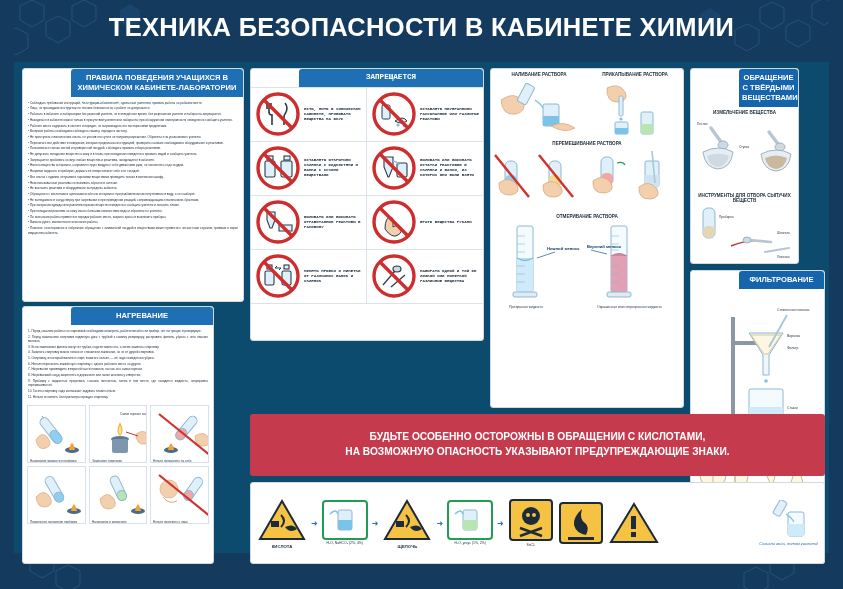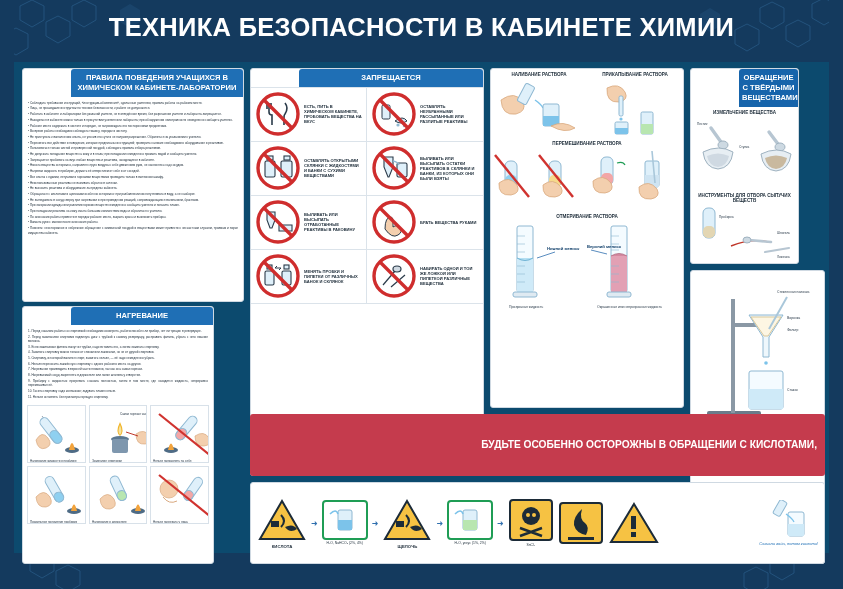--- a/index.html
+++ b/index.html
@@ -87,22 +87,22 @@
   }
   .heat-cell {
     background: #fff;
     border: 1px solid #d8e1e9;
     height: 58px;
     position: relative;
     overflow: hidden;
   }
 
   
-  #forbid-panel { left: 250px; top: 68px; width: 234px; height: 408px;
-    border: 1px solid #cfd9e2; }
+  #forbid-panel { left: 250px; top: 68px; width: 234px; height: 273px;
+    border: 1px solid #cfd9e2; font-family: Liberation Mono, monospace; }
   #forbid-panel .panel-head { background: #1f6fb5; }
   .forbid-grid {
     display: grid; grid-template-columns: 1fr 1fr;
     border-top: 1px solid #dbe3ea;
   }
   .forbid-cell {
     border-right: 1px solid #dbe3ea;
     border-bottom: 1px solid #dbe3ea;
     height: 54px;
     display: flex; align-items: center; gap: 3px;
@@ -114,21 +114,21 @@
     line-height: 1.25; text-transform: uppercase;
   }
   .sign-wrap { flex: 0 0 auto; }
 
   
   #warn-strip {
     position: absolute; left: 250px; top: 414px; width: 575px; height: 62px;
     background: #c53b4d;
     border-radius: 3px;
     color: #fff;
-    display: flex; align-items: center; justify-content: flex-end;
+    display: flex; align-items: center; justify-content: center;
     text-align: center;
     padding: 0 8px;
   }
   #warn-strip .t {
     font-size: 10.2px; font-weight: bold; line-height: 1.45;
     text-transform: uppercase;
   }
   
   #hazard-row {
     position: absolute; left: 250px; top: 482px; width: 575px; height: 82px;
@@ -590,20 +590,21 @@
         <path d="M58 36 l22 2" stroke="#b7c6d2" stroke-width="2.6" stroke-linecap="round"></path>
         <ellipse cx="56" cy="36" rx="4" ry="3" fill="#cdd9e2" stroke="#9fb2c0"></ellipse>
         <text x="86" y="30" font-size="3.2" fill="#2b3b4a">Шпатель</text>
         <path d="M74 48 l24 -4" stroke="#b7c6d2" stroke-width="2.2" stroke-linecap="round"></path>
         <text x="86" y="54" font-size="3.2" fill="#2b3b4a">Ложечка</text>
       </svg>
     </div>
   </div>
 
   <div class="panel" id="filter-panel">
+    <div class="panel-head solid">ФИЛЬТРОВАНИЕ</div>
     <div class="fig-box" style="height:168px">
       <svg width="133" height="168" viewBox="0 0 133 168">
 
         <rect x="16" y="140" width="54" height="6" rx="2" fill="#6b7b8a"></rect>
         <rect x="40" y="28" width="4" height="114" fill="#8a98a5"></rect>
         <rect x="44" y="52" width="28" height="4" fill="#8a98a5"></rect>
 
         <path d="M58 44 l34 0 l-14 22 l0 20 l-6 0 l0 -20z" fill="#eef7fc" stroke="#8fb8d2"></path>
         <path d="M60 46 l30 0 l-13 19 l-4 0z" fill="#fdf6e3" stroke="#d9c79a"></path>
 
@@ -628,20 +629,21 @@
         <path d="M70 6 a13 13 0 0 1 10 22 z" fill="#fdf6e3" stroke="#cbb98d"></path>
         <path d="M98 32 l8 -26 l8 26 z" fill="#fdf6e3" stroke="#cbb98d"></path>
         <text x="30" y="50" font-size="4" fill="#2b3b4a" font-weight="bold">Складывание фильтра</text>
       </svg>
     </div>
   </div>
 
   <div id="warn-strip">
     <div class="t">
       <div>БУДЬТЕ ОСОБЕННО ОСТОРОЖНЫ В ОБРАЩЕНИИ С КИСЛОТАМИ,</div>
+      <div>НА ВОЗМОЖНУЮ ОПАСНОСТЬ УКАЗЫВАЮТ ПРЕДУПРЕЖДАЮЩИЕ ЗНАКИ.</div>
     </div>
   </div>
 
   <div id="hazard-row">
 
     <div class="hz-item">
       <svg width="50" height="46" viewBox="0 0 50 46">
         <path d="M25 4 L47 42 L3 42 Z" fill="#f6c243" stroke="#1c2b38" stroke-width="2"></path>
         <path d="M14 24 h8 v6 h-8z" fill="#1c2b38"></path>
         <path d="M24 18 q6 6 0 12" stroke="#1c2b38" stroke-width="2" fill="none"></path>

